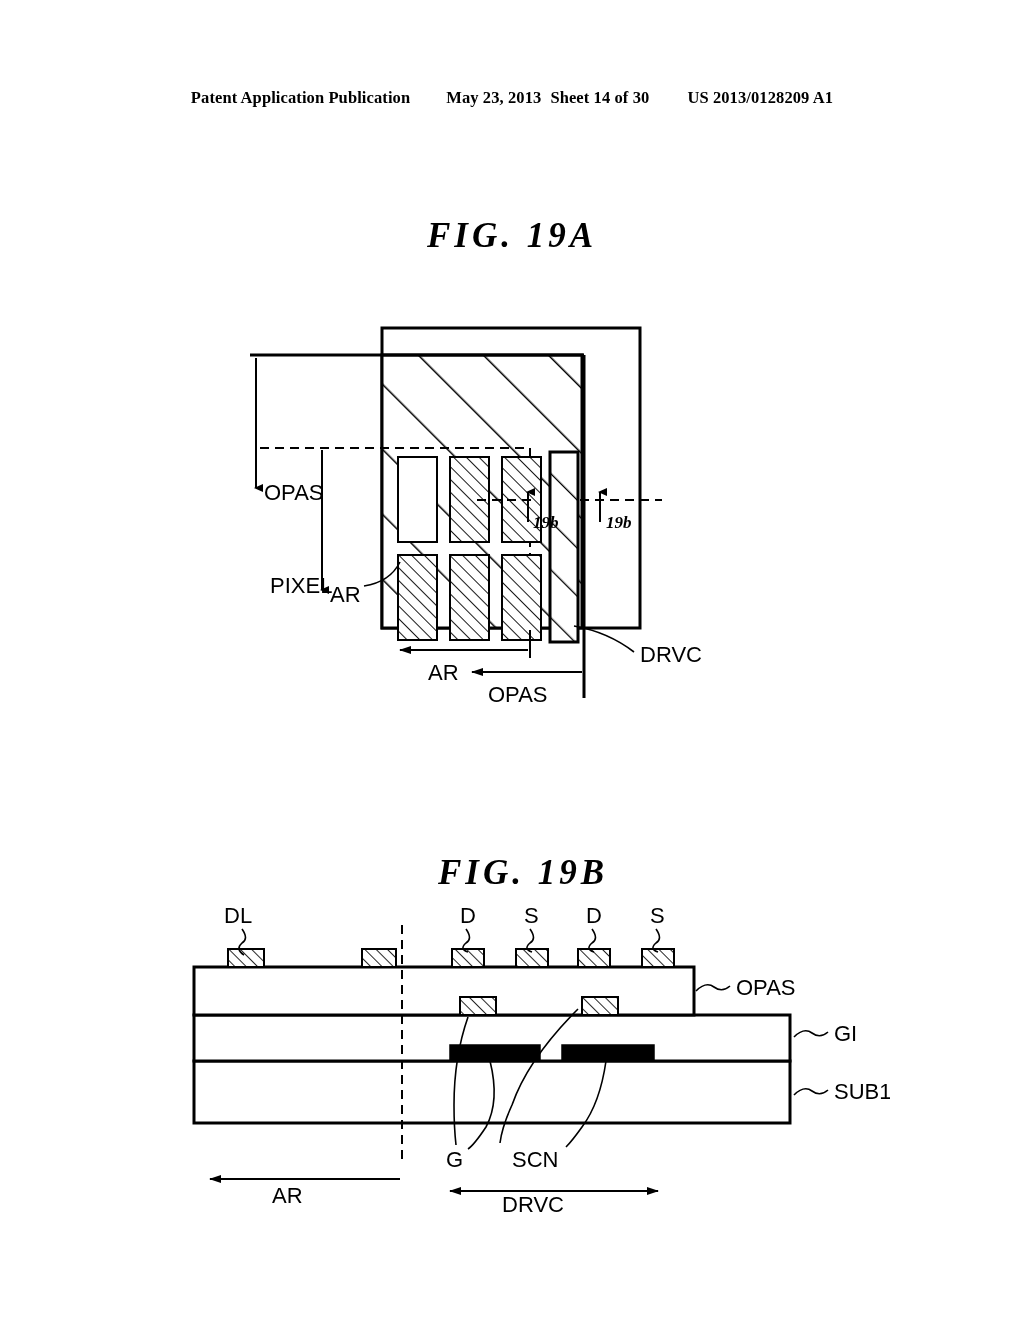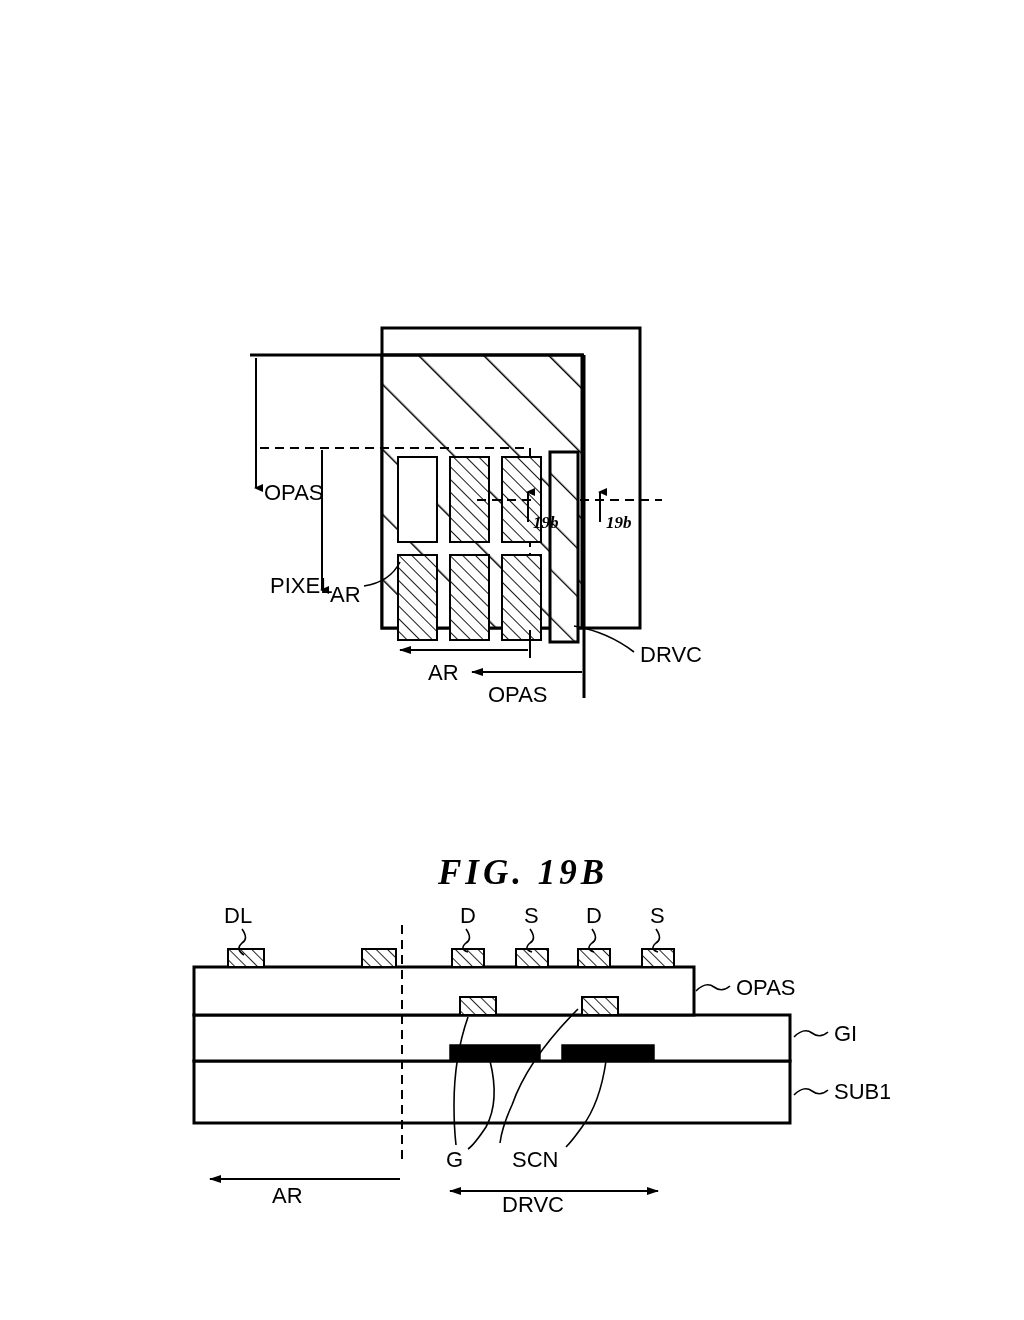--- a/index.html
+++ b/index.html
@@ -70,21 +70,25 @@
   .stroke-hair { fill: none; stroke: #000000; stroke-width: 1.6; }
   .stroke-dash { fill: none; stroke: #000000; stroke-width: 2; stroke-dasharray: 9 6; }
   .fill-black { fill: #000000; stroke: #000000; stroke-width: 1.5; }
   .fill-white { fill: #ffffff; }
 </style>
 </head>
 <body>
 
 <div id="page">
 
-
+  <div class="header">
+    <span class="hdr-pub">Patent Application Publication</span><span class="hdr-date">May 23, 2013</span><span class="hdr-sheet">Sheet 14 of 30</span><span>US 2013/0128209 A1</span>
+  </div>
+
+  <div class="fig-title" id="fig19a-title">FIG. 19A</div>
 
   <svg class="figure-svg" id="fig19a-svg" width="560" height="420" viewBox="0 0 560 420">
     <defs>
 
       <pattern id="hatchWide" width="46" height="46" patternUnits="userSpaceOnUse" patternTransform="rotate(-45)">
         <rect width="46" height="46" fill="#ffffff"></rect>
         <line x1="0" y1="0" x2="0" y2="46" stroke="#000000" stroke-width="3"></line>
       </pattern>
 
       <pattern id="hatchFine" width="9" height="9" patternUnits="userSpaceOnUse" patternTransform="rotate(-45)">

